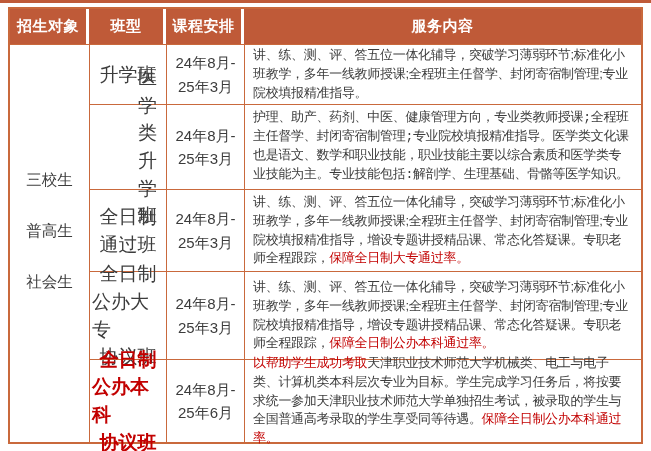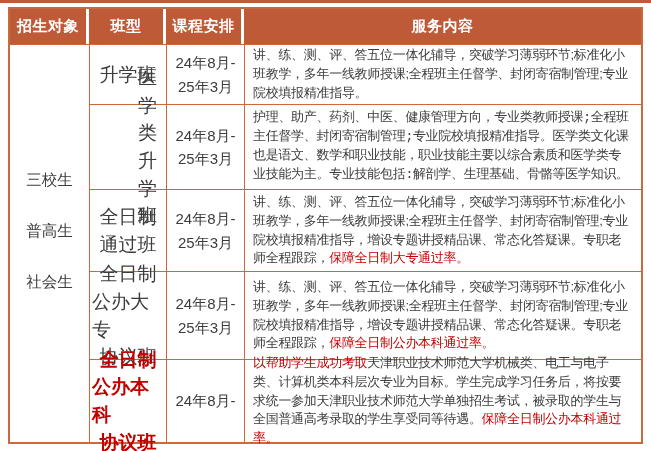--- a/index.html
+++ b/index.html
@@ -139,18 +139,19 @@
       <div class="bcell bl service-cell" style="grid-area: 5 / 4;">
         <div class="inner"><span>讲、练、测、评、答五位一体化辅导，突破学习薄弱环节;标准化小班教学，多年一线教师授课;全程班主任督学、封闭寄宿制管理;专业院校填报精准指导，增设专题讲授精品课、常态化答疑课。专职老师全程跟踪，</span><span class="seg-red-bold">保障全日制公办本科通过率。</span></div>
       </div>
       <div class="bcell bl class-cell class-red" style="grid-area: 6 / 2;">
         <div>全日制</div>
         <div>公办本科</div>
         <div>协议班</div>
       </div>
       <div class="bcell bl sched-cell" style="grid-area: 6 / 3;">
         <div>24年8月-</div>
+        <div>25年6月</div>
       </div>
       <div class="bcell bl service-cell" style="grid-area: 6 / 4;">
         <div class="inner"><span class="seg-red">以帮助学生</span><span class="seg-red-bold">成功考取</span><span>天津职业技术师范大学机械类、电工与电子类、计算机类本科层次专业为目标。学生完成学习任务后，将按要求统一参加天津职业技术师范大学单独招生考试，被录取的学生与全国普通高考录取的学生享受同等待遇。</span><span class="seg-red-bold">保障全日制公办本科通过率。</span></div>
       </div>
     </div>
 </div>
 
 </body></html>

